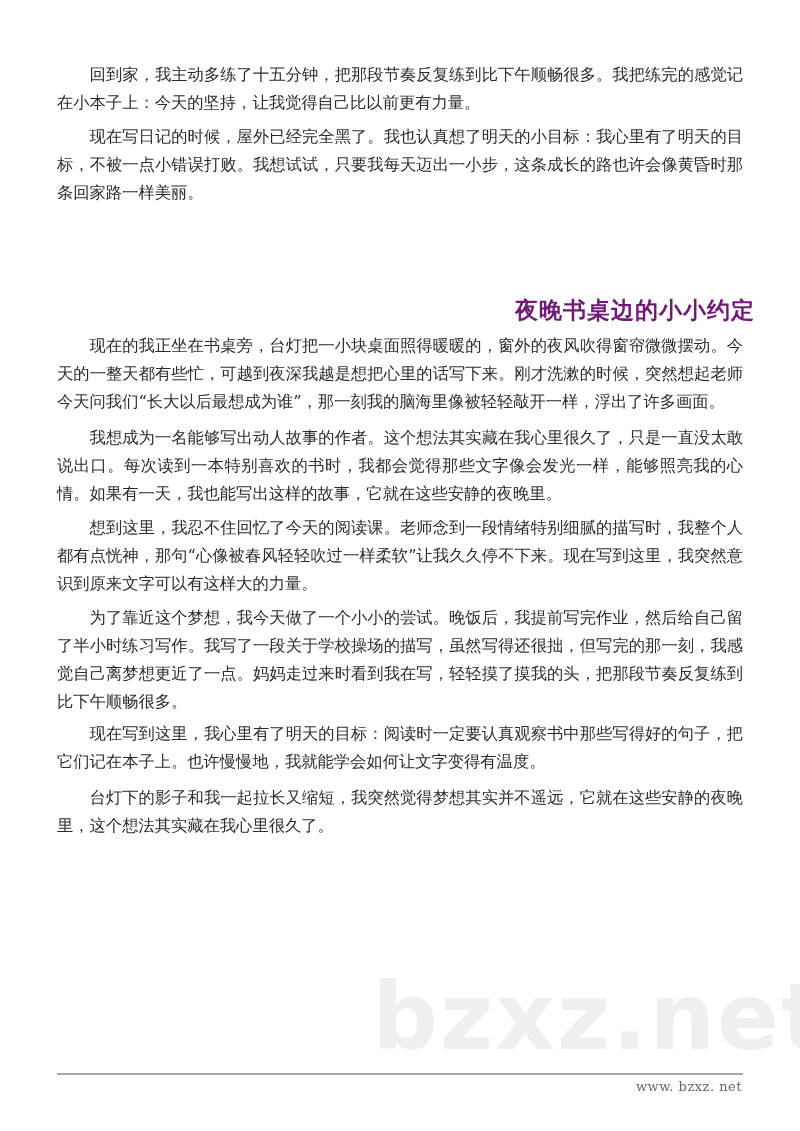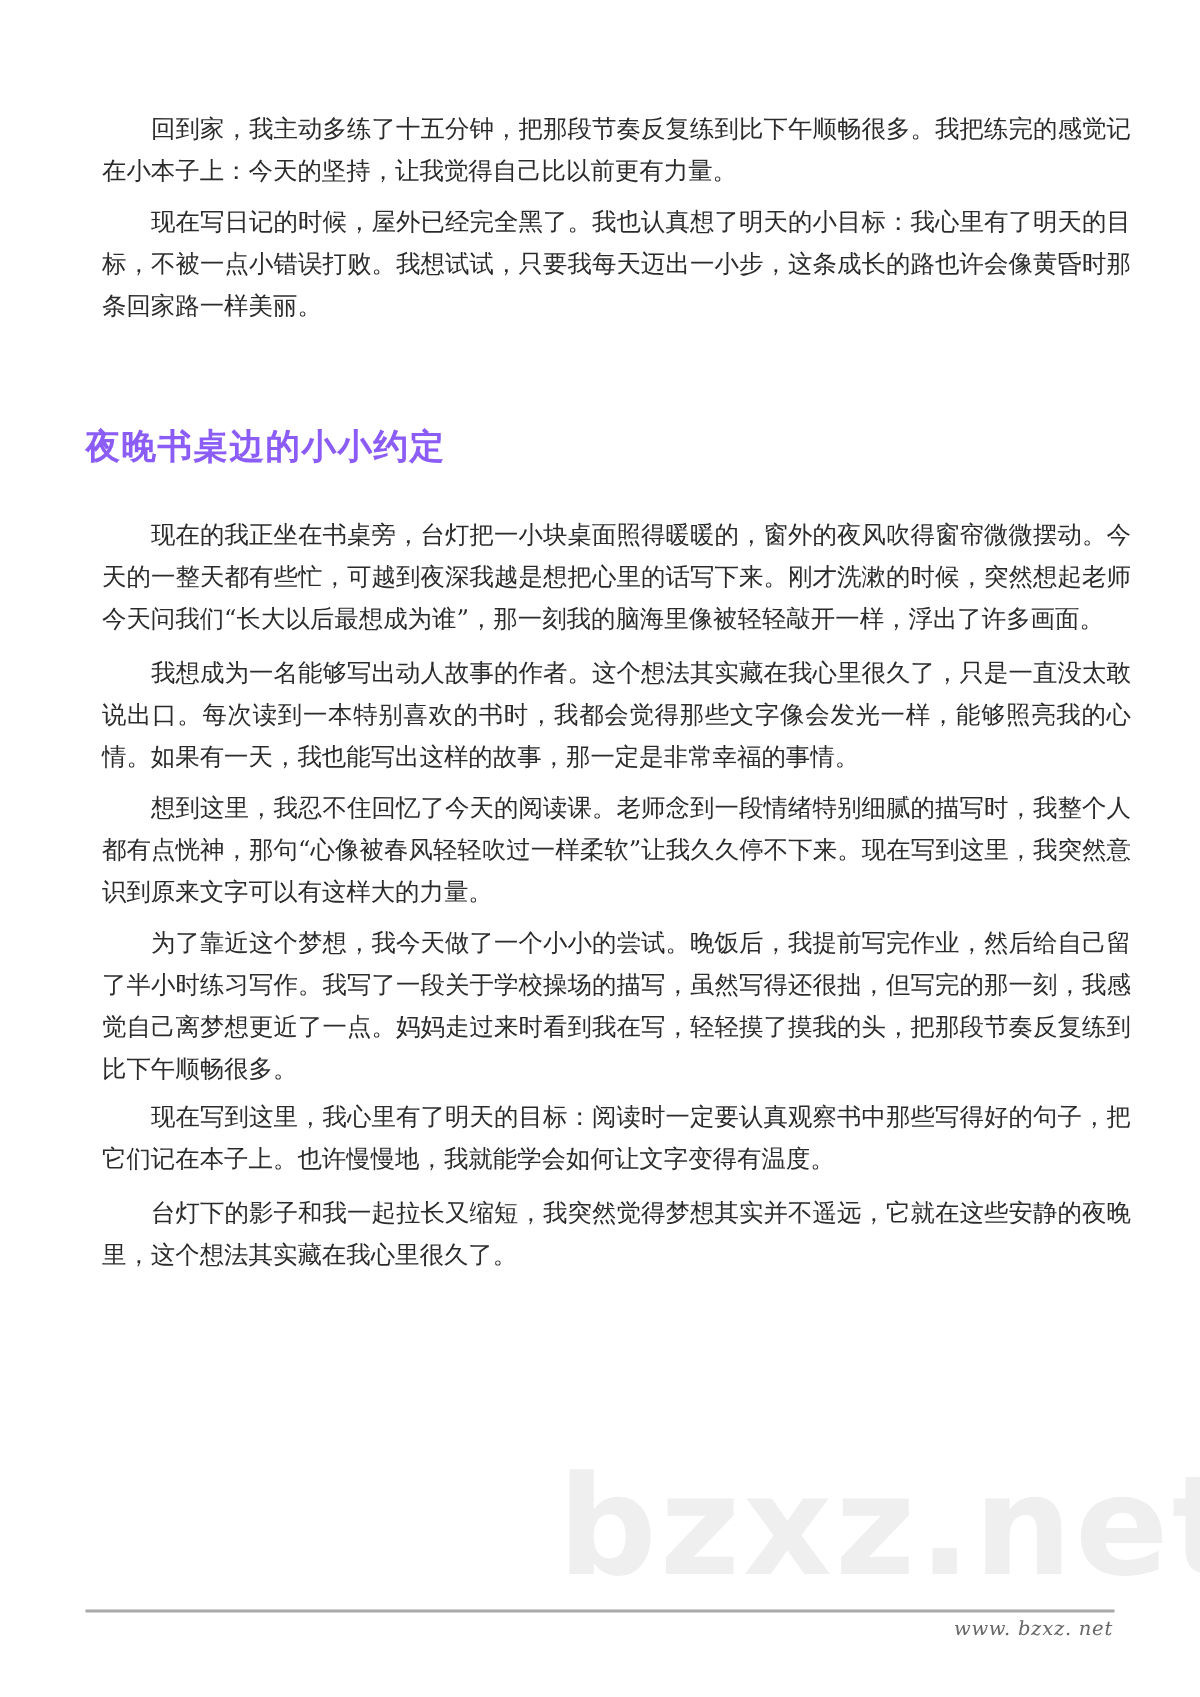--- a/index.html
+++ b/index.html
@@ -18,40 +18,40 @@
     .page {
       position: absolute;
       left: 57px;
       top: 0;
       width: 686px;
     }
     .para {
       position: absolute;
       left: 0;
       width: 686px;
-      margin: 11px;
+      margin: 0;
       font-size: 16.3px;
       line-height: 28px;
       text-indent: 2em;
       text-align: justify;
       letter-spacing: 0;
       color: #2b2b2b;
     }
     .heading {
       position: absolute;
       left: 0;
       width: 686px;
       top: 282px;
-      margin: 0;
-      text-align: left;
+      margin: 12px;
+      text-align: right;
       font-family: "DejaVu Sans", "Liberation Sans", sans-serif;
       font-weight: bold;
       font-size: 23px;
       line-height: 32px;
-      color: #8b5cf6;
+      color: #701a75;
       letter-spacing: 1px;
     }
     .watermark {
       position: absolute;
       left: 372px;
       top: 968px;
       font-family: "DejaVu Sans", "Liberation Sans", sans-serif;
       font-weight: bold;
       font-size: 92px;
       line-height: 100px;
@@ -66,41 +66,40 @@
       top: 1073px;
       width: 686px;
       height: 2px;
       background: #a9a9a9;
     }
     .footer-url {
       position: absolute;
       right: 58px;
       top: 1078px;
       font-family: "DejaVu Serif", "Liberation Serif", serif;
-      font-style: italic;
       font-size: 13px;
       line-height: 18px;
       color: #666666;
       letter-spacing: 0.5px;
       white-space: pre;
     }
   </style>
 </head>
 <body>
 
 <div class="watermark">bzxz.net</div>
 
 <div class="page">
   <p class="para" style="top:61px">回到家，我主动多练了十五分钟，把那段节奏反复练到比下午顺畅很多。我把练完的感觉记在小本子上：今天的坚持，让我觉得自己比以前更有力量。</p>
   <p class="para" style="top:123px">现在写日记的时候，屋外已经完全黑了。我也认真想了明天的小目标：我心里有了明天的目标，不被一点小错误打败。我想试试，只要我每天迈出一小步，这条成长的路也许会像黄昏时那条回家路一样美丽。</p>
 
   <h2 class="heading">夜晚书桌边的小小约定</h2>
 
   <p class="para" style="top:332px">现在的我正坐在书桌旁，台灯把一小块桌面照得暖暖的，窗外的夜风吹得窗帘微微摆动。今天的一整天都有些忙，可越到夜深我越是想把心里的话写下来。刚才洗漱的时候，突然想起老师今天问我们“长大以后最想成为谁”，那一刻我的脑海里像被轻轻敲开一样，浮出了许多画面。</p>
-  <p class="para" style="top:424px">我想成为一名能够写出动人故事的作者。这个想法其实藏在我心里很久了，只是一直没太敢说出口。每次读到一本特别喜欢的书时，我都会觉得那些文字像会发光一样，能够照亮我的心情。如果有一天，我也能写出这样的故事，那一定是非常幸福的事情。</p>
+  <p class="para" style="top:424px">我想成为一名能够写出动人故事的作者。这个想法其实藏在我心里很久了，只是一直没太敢说出口。每次读到一本特别喜欢的书时，我都会觉得那些文字像会发光一样，能够照亮我的心情。如果有一天，我也能写出这样的故事，它就在这些安静的夜晚里。</p>
   <p class="para" style="top:514px">想到这里，我忍不住回忆了今天的阅读课。老师念到一段情绪特别细腻的描写时，我整个人都有点恍神，那句“心像被春风轻轻吹过一样柔软”让我久久停不下来。现在写到这里，我突然意识到原来文字可以有这样大的力量。</p>
   <p class="para" style="top:604px">为了靠近这个梦想，我今天做了一个小小的尝试。晚饭后，我提前写完作业，然后给自己留了半小时练习写作。我写了一段关于学校操场的描写，虽然写得还很拙，但写完的那一刻，我感觉自己离梦想更近了一点。妈妈走过来时看到我在写，轻轻摸了摸我的头，把那段节奏反复练到比下午顺畅很多。</p>
   <p class="para" style="top:720px">现在写到这里，我心里有了明天的目标：阅读时一定要认真观察书中那些写得好的句子，把它们记在本子上。也许慢慢地，我就能学会如何让文字变得有温度。</p>
   <p class="para" style="top:784px">台灯下的影子和我一起拉长又缩短，我突然觉得梦想其实并不遥远，它就在这些安静的夜晚里，这个想法其实藏在我心里很久了。</p>
 </div>
 
 <div class="footer-rule"></div>
 <div class="footer-url">www. bzxz. net</div>
 
 </body></html>

